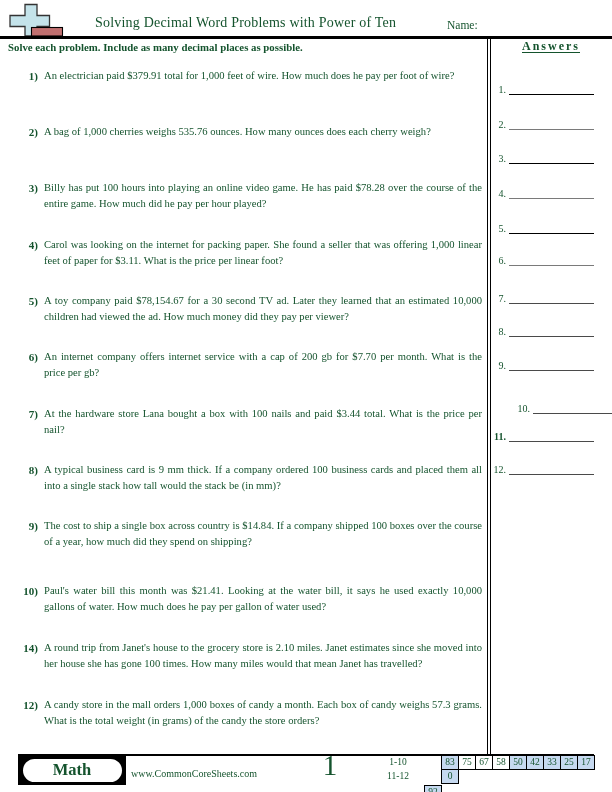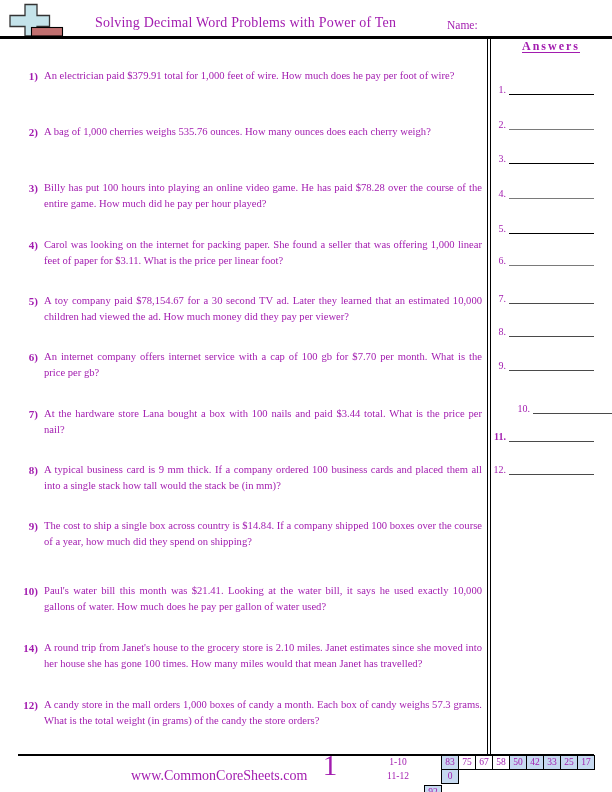--- a/index.html
+++ b/index.html
@@ -4,21 +4,21 @@
 <style>
   * { margin: 0; padding: 0; box-sizing: border-box; }
   html, body { background: #888; }
   .page {
     position: relative;
     width: 612px;
     height: 792px;
     margin: 0 auto;
     background: #fff;
     font-family: "Liberation Serif", "DejaVu Serif", serif;
-    color: #a21caf;
+    color: #14532d;
     overflow: hidden;
   }
 
   
   .logo-svg { position: absolute; left: 8px; top: 3px; }
   .worksheet-title {
     position: absolute; left: 95px; top: 15px;
     font-size: 14px; letter-spacing: 0.2px; white-space: nowrap;
   }
   .name-label {
@@ -78,21 +78,21 @@
     display: flex; align-items: center; justify-content: center;
   }
   .math-badge-pill {
     width: 99px; height: 23px; background: #fff;
     border-radius: 12px;
     display: flex; align-items: center; justify-content: center;
     font-size: 16.5px; font-weight: bold;
   }
   .website {
     position: absolute; left: 131px; top: 768px;
-    font-size: 14px;
+    font-size: 10px;
   }
   .page-number {
     position: absolute; left: 305px; top: 749px; width: 50px;
     text-align: center; font-size: 29px;
   }
   .score-label {
     position: absolute; left: 374px; width: 48px;
     text-align: center; font-size: 9.5px; line-height: 13px;
   }
   .score-row { position: absolute; left: 424px; height: 15px; white-space: nowrap; font-size: 0; }
@@ -109,20 +109,21 @@
 
 <div class="page">
 
   <svg class="logo-svg" width="58" height="35" viewBox="0 0 58 35">
     <path d="M17,1.5 H29 V12.5 H41.5 V23.5 H29 V33 H17 V23.5 H2 V12.5 H17 Z" fill="#c4e3ea" stroke="#333333" stroke-width="1.3"></path>
     <rect x="23.5" y="24.5" width="31" height="8.5" fill="#c17070" stroke="#000" stroke-width="1.1"></rect>
   </svg>
   <div class="worksheet-title">Solving Decimal Word Problems with Power of Ten</div>
   <div class="name-label">Name:</div>
   <div class="top-rule"></div>
+  <div class="instructions">Solve each problem. Include as many decimal places as possible.</div>
 
   <div class="v-divider"></div>
   <div class="answers-heading">Answers</div>
   <div id="answers-list">
       <div class="answer-row" style="top: 83px;">
         <span class="answer-num">1.</span>
         <div class="answer-line" style="border-bottom-color: rgb(0, 0, 0);"></div>
       </div>
       <div class="answer-row" style="top: 118px;">
         <span class="answer-num">2.</span>
@@ -186,21 +187,21 @@
       <div class="problem" style="top: 237px;">
         <div class="problem-num">4)</div>
         <div class="problem-text">Carol was looking on the internet for packing paper. She found a seller that was offering 1,000 linear feet of paper for $3.11. What is the price per linear foot?</div>
       </div>
       <div class="problem" style="top: 293px;">
         <div class="problem-num">5)</div>
         <div class="problem-text">A toy company paid $78,154.67 for a 30 second TV ad. Later they learned that an estimated 10,000 children had viewed the ad. How much money did they pay per viewer?</div>
       </div>
       <div class="problem" style="top: 349px;">
         <div class="problem-num">6)</div>
-        <div class="problem-text">An internet company offers internet service with a cap of 100 gb for $7.70 per month. What is the price per gb?</div>
+        <div class="problem-text">An internet company offers internet service with a cap of 200 gb for $7.70 per month. What is the price per gb?</div>
       </div>
       <div class="problem" style="top: 406px;">
         <div class="problem-num">7)</div>
         <div class="problem-text">At the hardware store Lana bought a box with 100 nails and paid $3.44 total. What is the price per nail?</div>
       </div>
       <div class="problem" style="top: 462px;">
         <div class="problem-num">8)</div>
         <div class="problem-text">A typical business card is 9 mm thick. If a company ordered 100 business cards and placed them all into a single stack how tall would the stack be (in mm)?</div>
       </div>
       <div class="problem" style="top: 518px;">
@@ -215,20 +216,23 @@
         <div class="problem-num">14)</div>
         <div class="problem-text">A round trip from Janet's house to the grocery store is 2.10 miles. Janet estimates since she moved into her house she has gone 100 times. How many miles would that mean Janet has travelled?</div>
       </div>
       <div class="problem" style="top: 697px;">
         <div class="problem-num">12)</div>
         <div class="problem-text">A candy store in the mall orders 1,000 boxes of candy a month. Each box of candy weighs 57.3 grams. What is the total weight (in grams) of the candy the store orders?</div>
       </div>
     </div>
 
   <div class="footer-rule"></div>
+  <div class="math-badge">
+    <div class="math-badge-pill">Math</div>
+  </div>
   <div class="website">www.CommonCoreSheets.com</div>
   <div class="page-number">1</div>
   <div id="score-table">
       <div class="score-label" style="top: 756px;">1-10</div>
       <div class="score-row" style="top: 755px;"><span class="score-cell" style="background: rgb(198, 217, 240);">92</span><span class="score-cell" style="background: rgb(198, 217, 240);">83</span><span class="score-cell">75</span><span class="score-cell">67</span><span class="score-cell">58</span><span class="score-cell" style="background: rgb(198, 217, 240);">50</span><span class="score-cell" style="background: rgb(198, 217, 240);">42</span><span class="score-cell" style="background: rgb(198, 217, 240);">33</span><span class="score-cell" style="background: rgb(198, 217, 240);">25</span><span class="score-cell" style="background: rgb(198, 217, 240);">17</span></div>
       <div class="score-label" style="top: 770px;">11-12</div>
       <div class="score-row" style="top: 769px;"><span class="score-cell" style="background: rgb(198, 217, 240);">8</span><span class="score-cell" style="background: rgb(198, 217, 240);">0</span></div>
     </div>
 
 </div>

